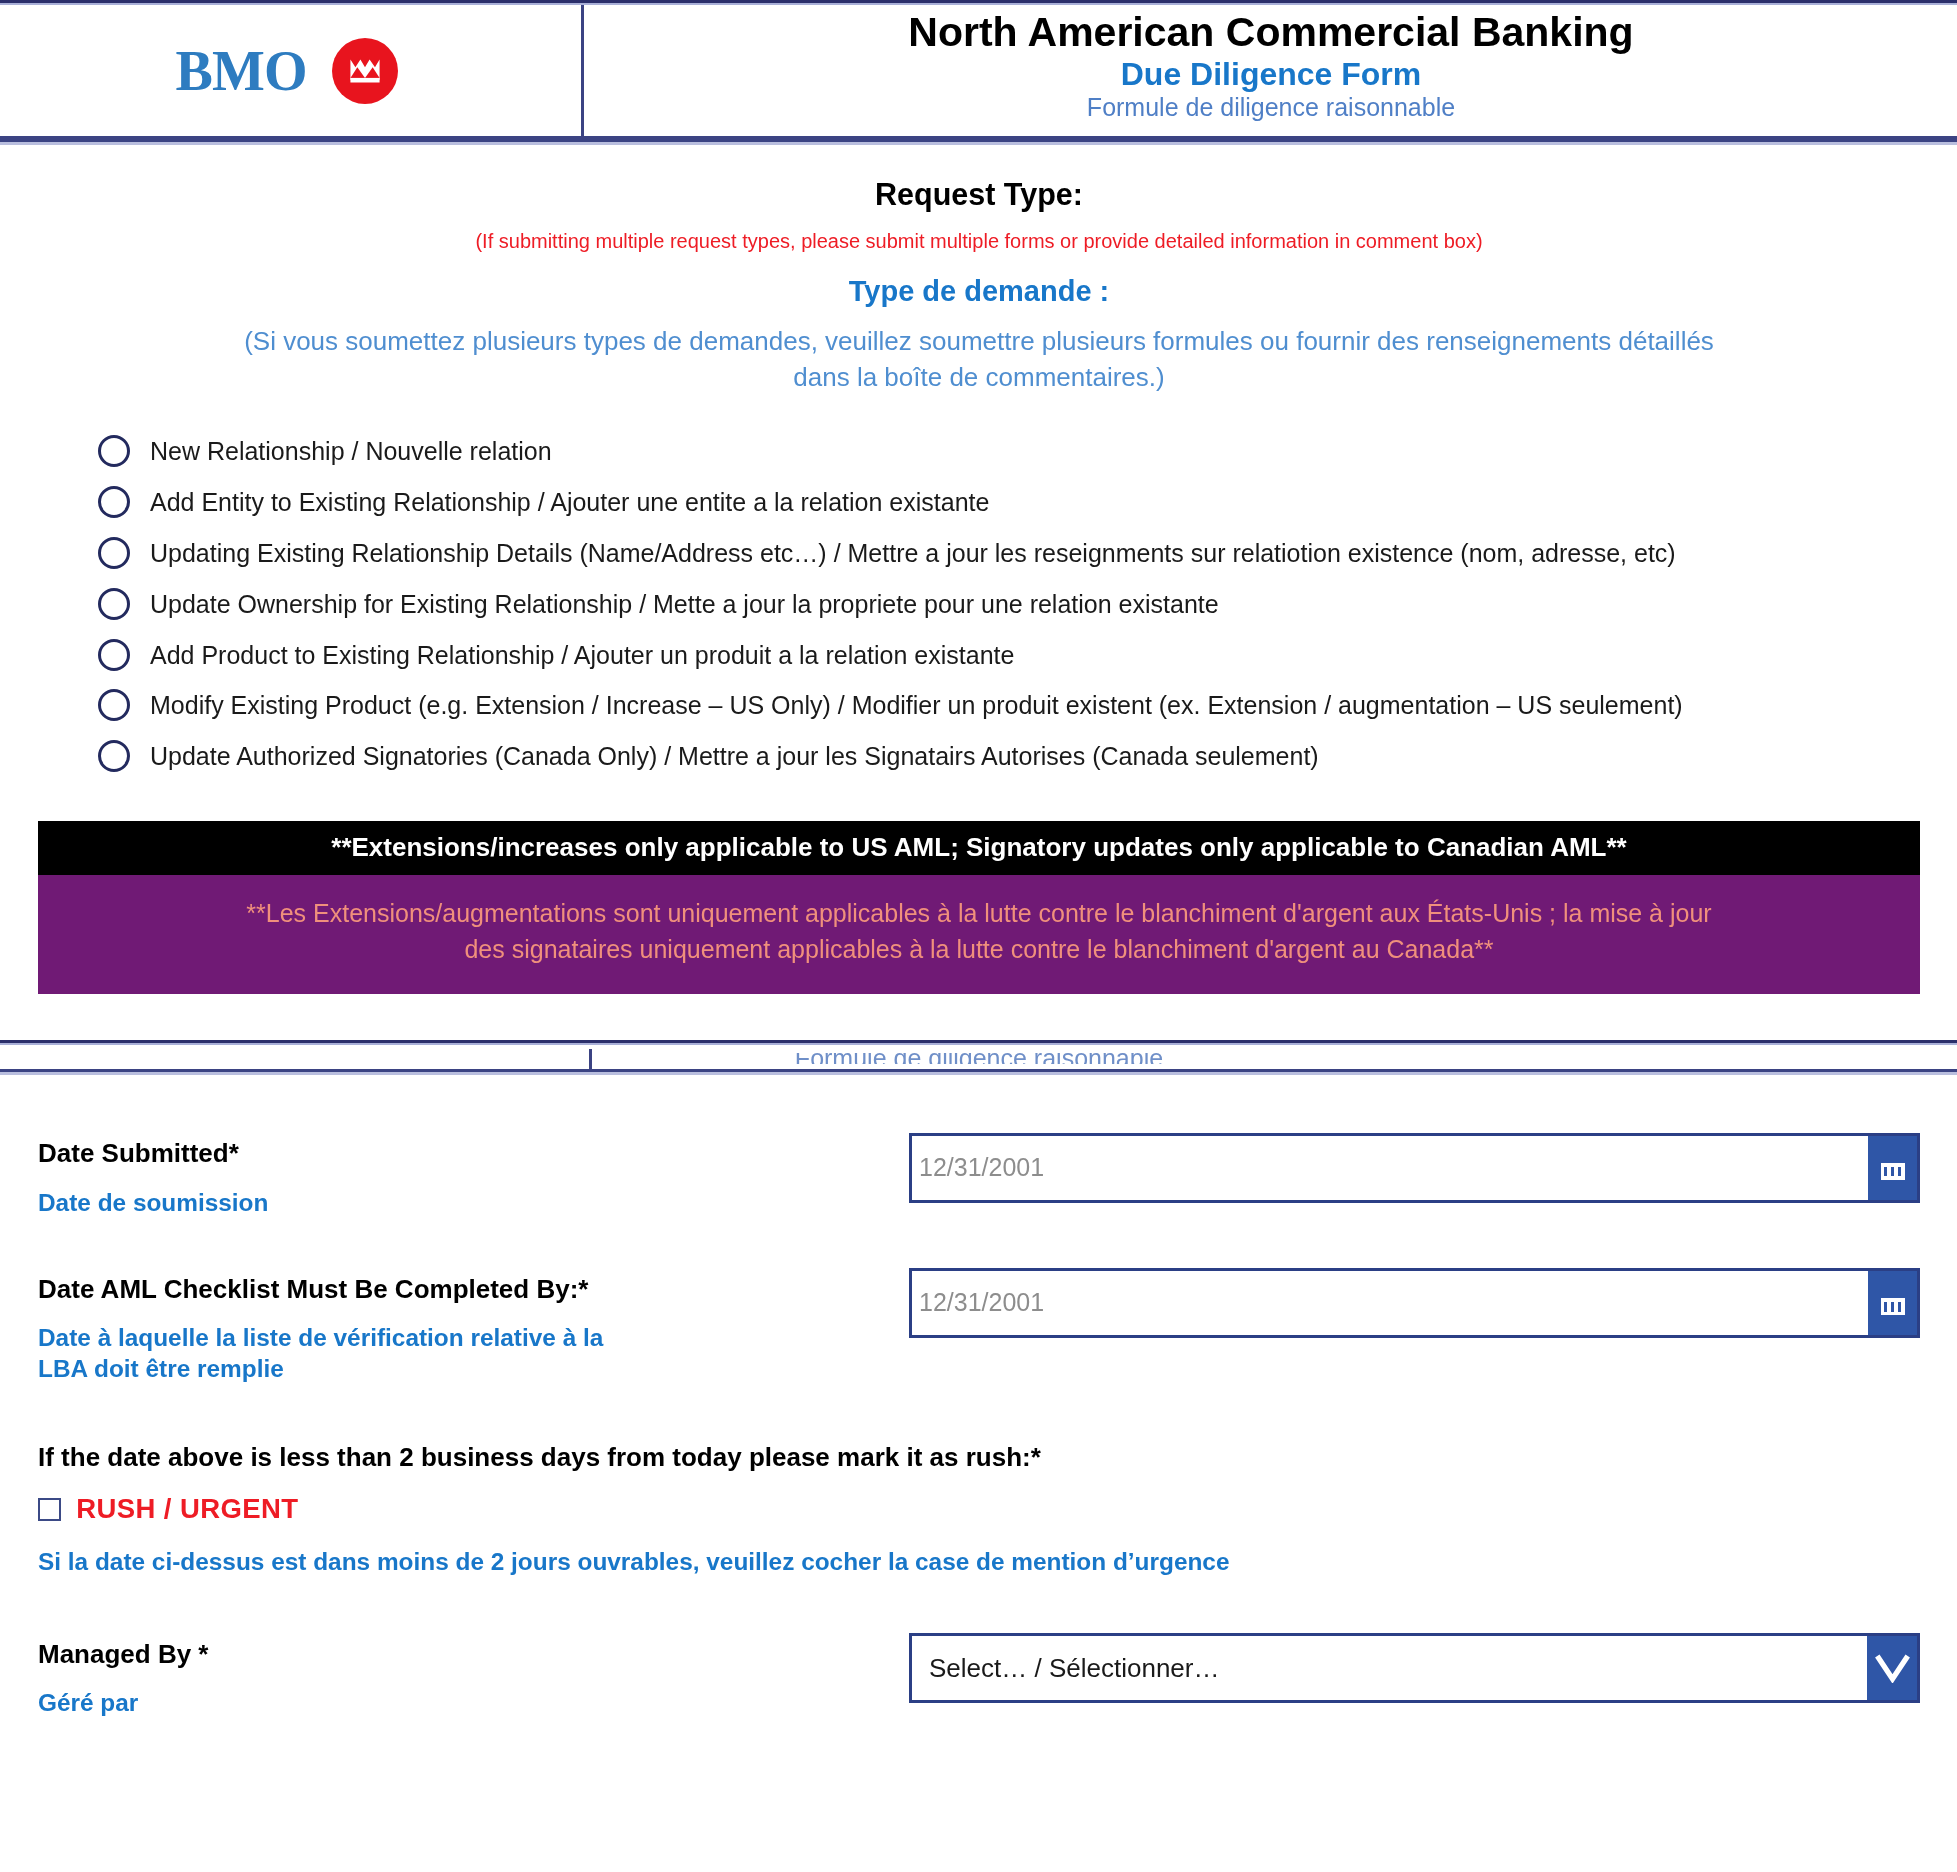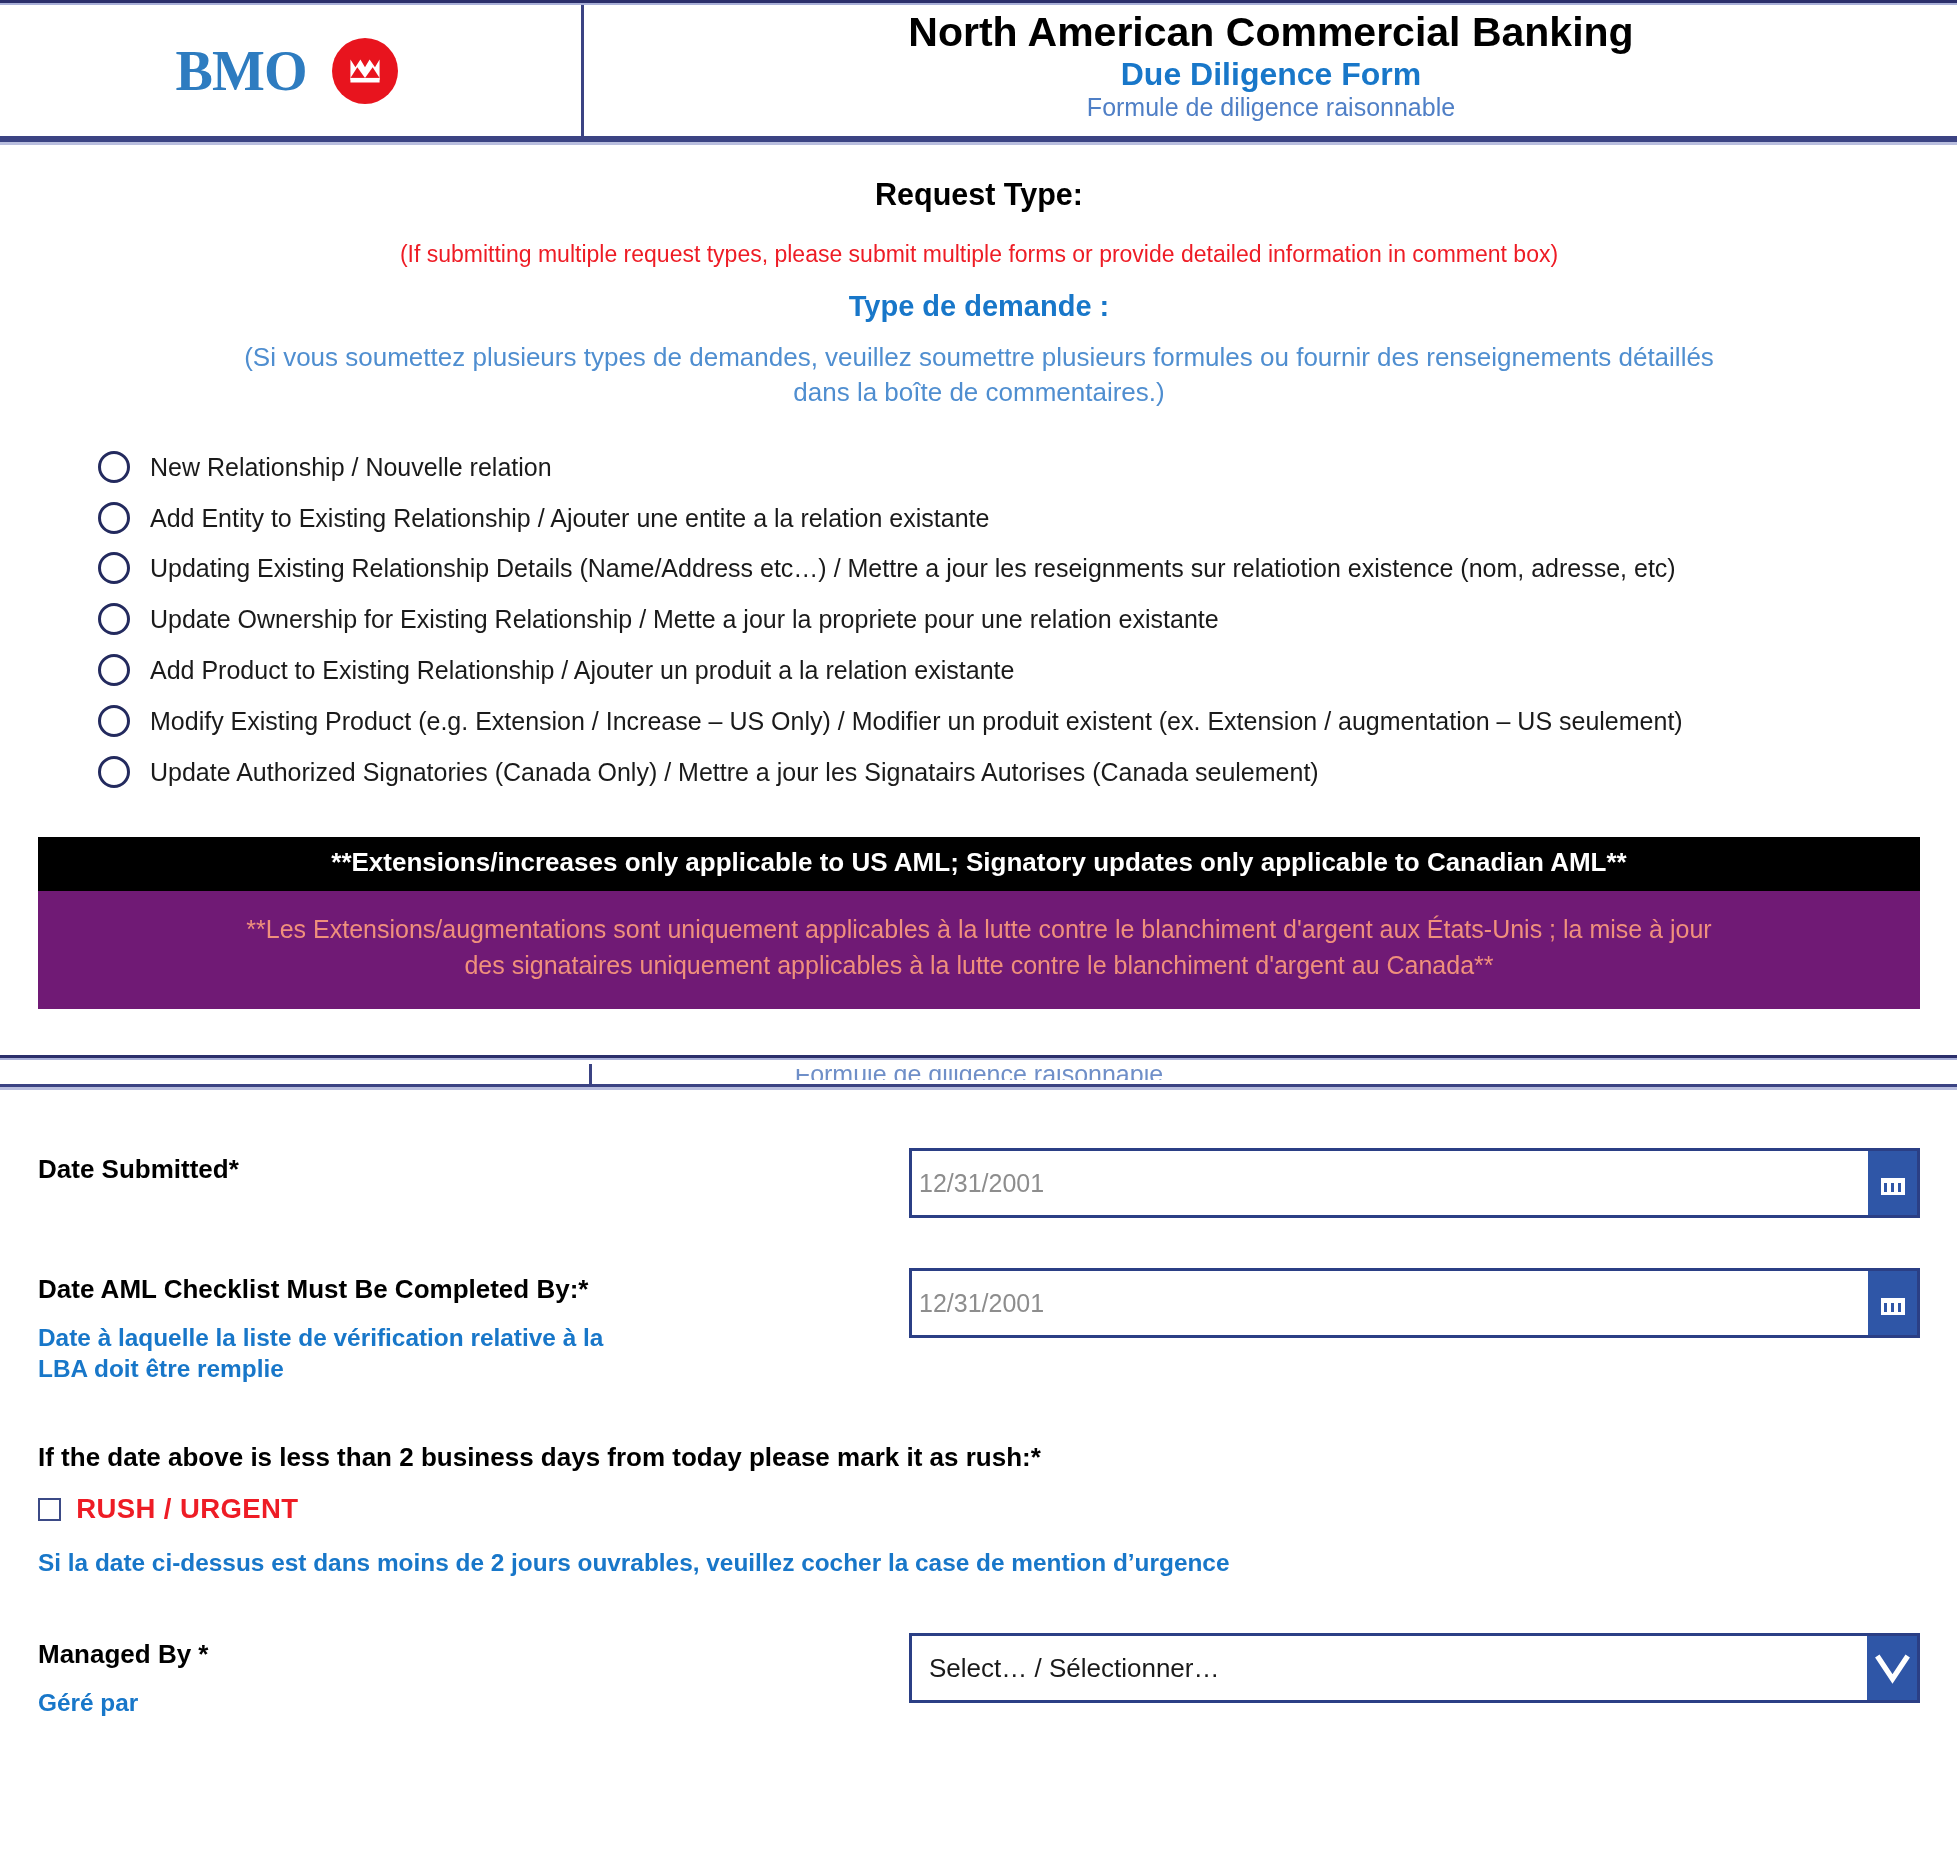--- a/index.html
+++ b/index.html
@@ -129,24 +129,24 @@
     text-align: center;
     padding-top: 27.5px;
   }
   .rq-title {
     font-size: 30.5px;
     font-weight: bold;
     color: #000;
     line-height: 1.4;
   }
   .rq-note-en {
-    font-size: 23px;
+    font-size: 20px;
     color: #ee1c25;
     line-height: 1.5;
-    margin-top: 22px;
+    margin-top: 11px;
   }
   .rq-title-fr {
     font-size: 29px;
     font-weight: bold;
     color: #1877c9;
     line-height: 1.5;
     margin-top: 13.7px;
   }
   .rq-note-fr {
     font-size: 26px;
@@ -485,20 +485,21 @@
     <div class="ghost">Formule de diligence raisonnable</div>
     <div class="tick"></div>
     <div class="line-b"></div>
   </div>
 
   <div class="fields">
 
     <div class="field-row">
       <div class="field-label-col">
         <div class="lbl-en">Date Submitted*</div>
+        <div class="lbl-fr">Date de soumission</div>
       </div>
       <div class="field-input-col">
         <div class="date-input">
           <span class="value">12/31/2001</span>
           <span class="cal-btn">
             <span class="cal-glyph"></span>
           </span>
         </div>
       </div>
     </div>

